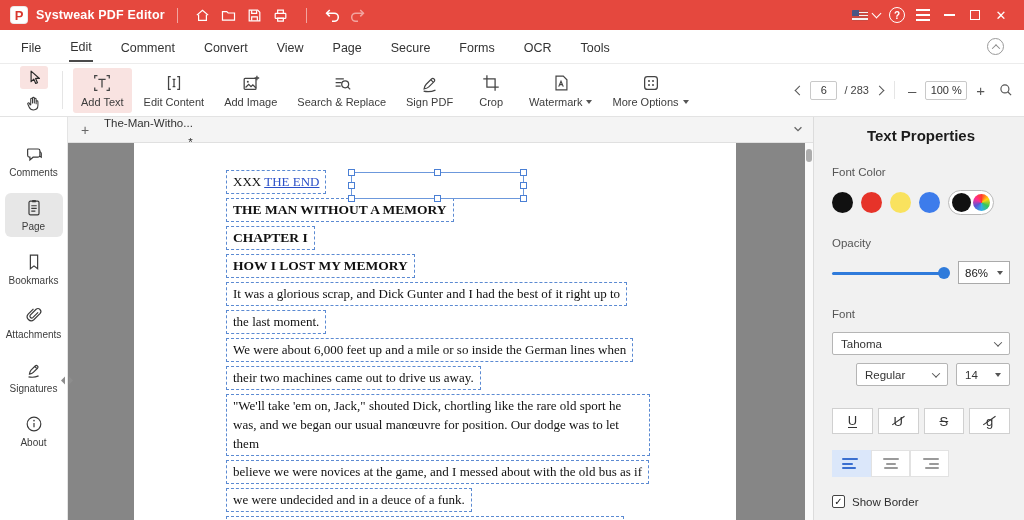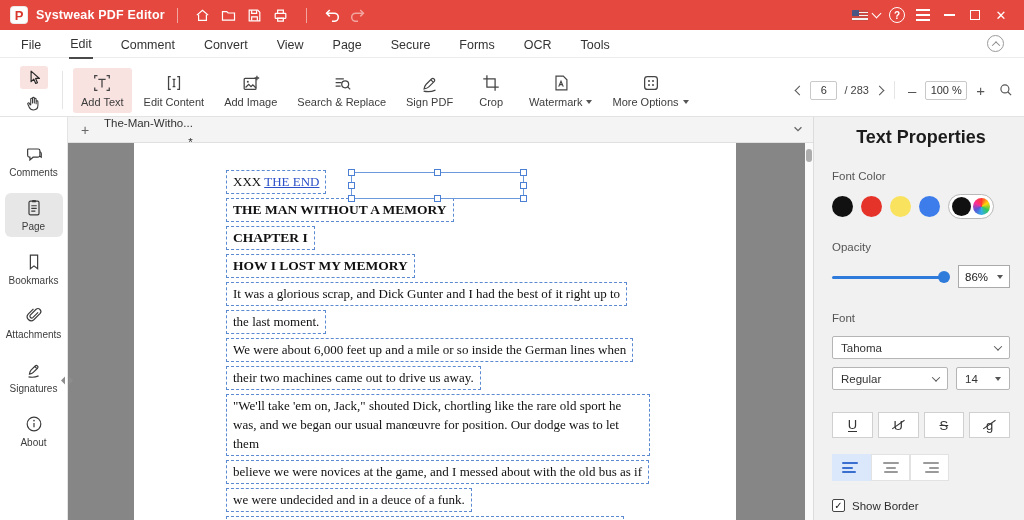--- a/index.html
+++ b/index.html
@@ -25,21 +25,21 @@
              transform:rotate(45deg); margin:-3px 0 0 5px; }
   .help-circle { width:16px; height:16px; border:1.4px solid #fff; border-radius:50%; display:flex;
                  align-items:center; justify-content:center; font-size:10px; font-weight:bold; }
   .hamburger { display:flex; flex-direction:column; gap:3px; }
   .hamburger i { display:block; width:14px; height:1.8px; background:#fff; }
   .win-min { width:11px; height:1.8px; background:#fff; }
   .win-max { width:10px; height:10px; border:1.6px solid #fff; }
   .win-close { font-size:13px; line-height:1; }
 
   
-  .menubar { position:absolute; left:0; top:30px; width:1024px; height:28px; background:#fff;
+  .menubar { position:absolute; left:0; top:30px; width:1024px; height:34px; background:#fff;
              border-bottom:1px solid #ececec; display:flex; align-items:center; padding:0 20px; gap:27px; }
   .menu-item { font-size:12.5px; color:#333; padding:8px 1px 6px; cursor:default; }
   .menu-item.active { border-bottom:2px solid #4a4a4a; }
   .menu-collapse { margin-left:auto; width:17px; height:17px; border:1.3px solid #9a9a9a; border-radius:50%;
                    display:flex; align-items:center; justify-content:center; }
   .menu-collapse i { width:6px; height:6px; border-left:1.4px solid #8a8a8a; border-top:1.4px solid #8a8a8a;
                      transform:rotate(45deg) translate(1px,1px); }
 
   
   .toolbar { position:absolute; left:0; top:64px; width:1024px; height:53px; background:#fff;
@@ -97,21 +97,21 @@
   .handle { position:absolute; width:7px; height:7px; background:#fff; border:1.2px solid #4a7fd4; }
   .h-tl{left:-4px;top:-4px}.h-tm{left:50%;margin-left:-4px;top:-4px}.h-tr{right:-4px;top:-4px}
   .h-ml{left:-4px;top:50%;margin-top:-4px}.h-mr{right:-4px;top:50%;margin-top:-4px}
   .h-bl{left:-4px;bottom:-4px}.h-bm{left:50%;margin-left:-4px;bottom:-4px}.h-br{right:-4px;bottom:-4px}
   .vscroll { position:absolute; right:0; top:0; width:8px; bottom:0; background:#fafafa; }
   .vthumb { position:absolute; right:1px; top:6px; width:6px; height:13px; background:#adadad; border-radius:3px; }
 
   
   .props { position:absolute; right:0; top:117px; width:211px; bottom:0; background:#f1f1f1;
            border-left:1px solid #dcdcdc; padding:10px 14px 0 18px; }
-  .props-title { text-align:center; font-weight:bold; font-size:18px; color:#1c1c1c; margin-bottom:22px; }
+  .props-title { text-align:center; font-weight:bold; font-size:15px; color:#1c1c1c; margin-bottom:22px; }
   .props-label { font-size:11.5px; color:#555; margin-bottom:12px; }
   .swatches { display:flex; align-items:center; gap:8px; margin-bottom:22px; }
   .sw { width:21px; height:21px; border-radius:50%; }
   .sw-black{background:#111111}.sw-red{background:#e63329}.sw-yellow{background:#f9e25e}.sw-blue{background:#3d7ceb}
   .sw-pill { display:flex; align-items:center; gap:2px; background:#fff; border:1px solid #b9b9b9;
              border-radius:14px; padding:2px 3px; }
   .sw-pill .sw { width:19px; height:19px; }
   .sw-rainbow { width:17px; height:17px; border-radius:50%;
                 background:conic-gradient(#ff3b30,#ffd60a,#34c759,#32ade6,#5856d6,#ff2d95,#ff3b30); }
   .opacity-row { display:flex; align-items:center; gap:9px; margin-bottom:24px; }
@@ -119,21 +119,21 @@
   .slider .track { position:absolute; left:0; right:0; top:5px; height:3.5px; background:#2f7bdb; border-radius:2px; }
   .slider .thumb { position:absolute; right:-1px; top:0; width:12px; height:12px; border-radius:50%; background:#2f7bdb; }
   .op-box { width:52px; height:23px; background:#fff; border:1px solid #aaa; display:flex; align-items:center;
             justify-content:space-between; padding:0 6px; font-size:11.5px; color:#222; }
   .select { background:#fff; border:1px solid #b5b5b5; border-radius:2px; height:23px; display:flex;
             align-items:center; justify-content:space-between; padding:0 8px; font-size:11.5px; color:#333;
             margin-bottom:8px; }
   .sel-chev { width:6px; height:6px; border-right:1.4px solid #555; border-bottom:1.4px solid #555;
               transform:rotate(45deg) translate(-1px,-1px); }
   .font-row2 { display:flex; gap:8px; }
-  .font-row2 .style-sel { flex:1; }
+  .font-row2 .style-sel { flex:1;margin-left:24px; }
   .font-row2 .size-sel { width:54px; }
   .fmt-row { display:flex; gap:5px; margin:14px 0 16px; }
   .fmt-btn { flex:1; height:26px; background:#fff; border:1px solid #d0d0d0; display:flex; align-items:center;
              justify-content:center; font-size:13px; color:#333; position:relative; }
   .g-underline { border-bottom:1.5px solid #333; line-height:1; }
   .slashed::after { content:""; position:absolute; width:15px; height:1.4px; background:#333;
                     transform:rotate(-35deg); }
   .g-strike { text-decoration:line-through; }
   .align-row { display:flex; margin-bottom:18px; width:118px; }
   .align-btn { width:39px; height:27px; background:#fff; display:flex; flex-direction:column; align-items:center;

